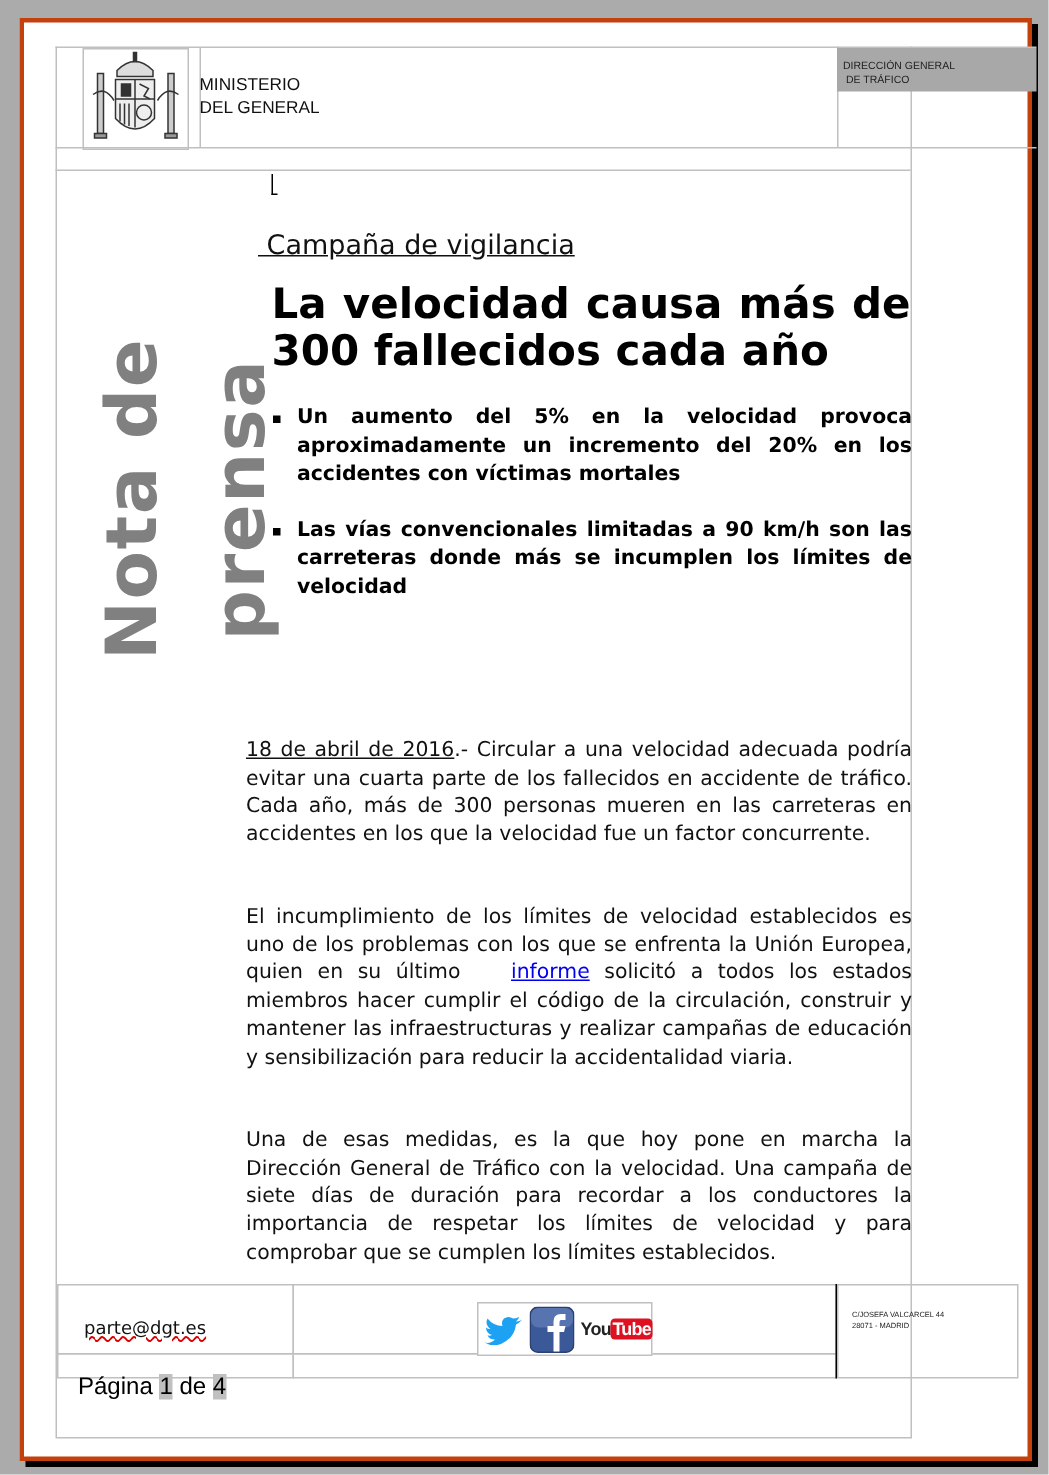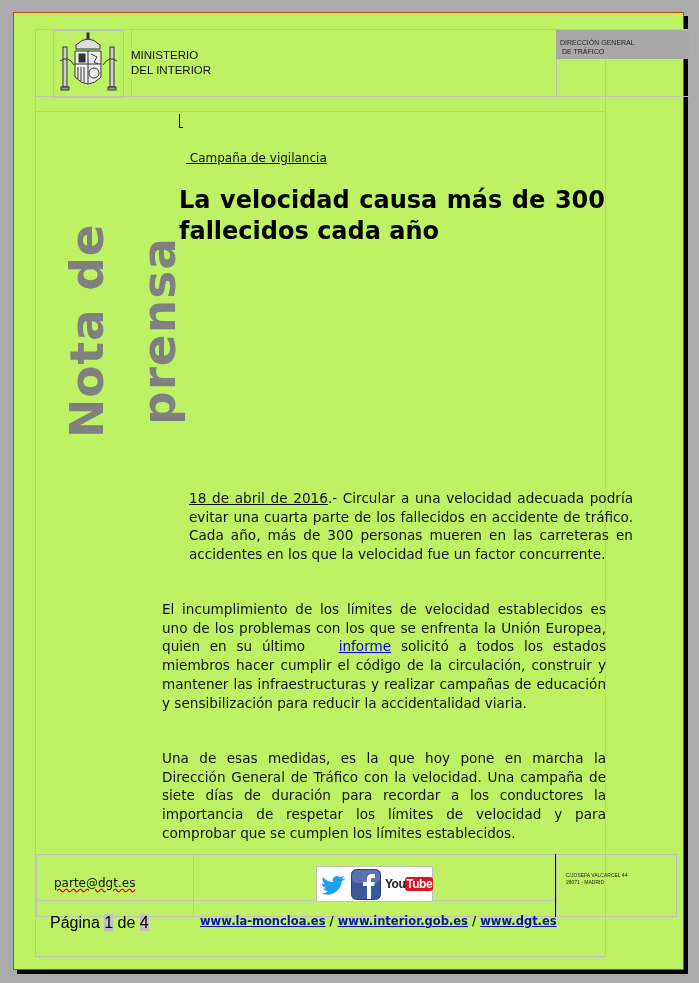--- a/index.html
+++ b/index.html
@@ -5,48 +5,48 @@
     html, body { margin: 0; padding: 0; }
     body {
       width: 699px; height: 983px;
       background: #ababab;
       position: relative; overflow: hidden;
       font-family: "DejaVu Sans", sans-serif;
     }
     .page {
       position: absolute; left: 13px; top: 12px;
       width: 669px; height: 956px;
-      background: #bef264;
-      border: 1px solid #c2410c;
+      background: #ffffff;
+      border: 3px solid #c2410c;
       box-shadow: 4px 4px 0 #000;
     }
     .abs { position: absolute; }
     .gline { position: absolute; background: #c0c0c0; }
 
     
     .logo-box { left: 39px; top: 17px; width: 69px; height: 66px; border: 1px solid #c0c0c0; }
     .ministry { left: 117px; top: 35px; font-family: "Liberation Sans", sans-serif; font-size: 11.5px; line-height: 15px; color: #111; }
     .dgt-box { left: 542px; top: 17px; width: 133px; height: 29px; background: #a8a8a8; font-family: "Liberation Sans", sans-serif; font-size: 7px; line-height: 9px; color: #222; padding: 8px 0 0 4px; box-sizing: border-box; }
 
     .cursor { left: 165px; top: 101px; width: 1px; height: 14px; background: #000; }
     .cursor:after { content:""; position:absolute; left:0; bottom:0; width:4px; height:1px; background:#000; }
 
-    .campaign { left: 172px; top: 138px; font-size: 12px; color: #111; text-decoration: underline; white-space: pre; }
-    .title { left: 165px; top: 172px; width: 426px; font-size: 24px; line-height: 31px; font-weight: bold; color: #000; text-align: justify; text-align-last: left; }
+    .campaign { left: 156px; top: 138px; font-size: 18px; color: #111; text-decoration: underline; white-space: pre; }
+    .title { left: 165px; top: 172px; width: 426px; font-size: 28px; line-height: 31px; font-weight: bold; color: #000; text-align: justify; text-align-last: left; }
 
     .vert { position: absolute; font-size: 47px; font-weight: bold; color: #808080; white-space: nowrap; transform-origin: 0 0; transform: rotate(-90deg); letter-spacing: 1px; }
     .vert1 { left: 45px; top: 425px; }
     .vert2 { left: 117px; top: 412px; }
 
     .bullets { left: 165px; top: 254px; width: 427px; margin: 0; padding: 0; list-style: none; }
     .bullets li { position: relative; padding-left: 17px; font-size: 13.6px; line-height: 19px; font-weight: bold; color: #000; text-align: justify; margin-bottom: 18px; }
     .bullets li:before { content: ""; position: absolute; left: 1px; top: 8px; width: 5px; height: 5px; background: #000; }
 
     .body-text { left: 148px; width: 444px; font-size: 13.6px; line-height: 18.7px; color: #111; text-align: justify; }
-    .p1 { top: 476px; margin-left: 27px; }
+    .p1 { top: 476px; }
     .p2 { top: 587px; }
     .p3 { top: 736px; }
     .date { text-decoration: underline; }
     .link { color: #1a0dab; text-decoration: underline; color: #0000ee; margin-left: 24px; }
 
     
     .foot-cell { position: absolute; border: 1px solid #c0c0c0; box-sizing: border-box; }
     .email { left: 40px; top: 863px; font-size: 12px; color: #111; text-decoration: underline; text-decoration-color: #d00; text-decoration-style: wavy; }
     .pager { left: 36px; top: 901px; font-family: "Liberation Sans", sans-serif; font-size: 16px; color: #000; }
     .pager .hl { background: #c0c0c0; }
@@ -88,37 +88,39 @@
           <path d="M63 30 Q55 24 49 34"></path>
         <rect x="7" y="56" width="8" height="3" fill="#999"></rect>
           <rect x="54" y="56" width="8" height="3" fill="#999"></rect>
       </g>
     </svg>
   </div>
   <div class="gline" style="left:117px; top:17px; width:1px; height:66px;"></div>
 
   <div class="abs ministry">
     <div>MINISTERIO</div>
-    <div>DEL INTERIOR</div>
+    <div>DEL GENERAL</div>
   </div>
 
   <div class="abs dgt-box">
     <div>DIRECCIÓN GENERAL</div>
     <div style="padding-left:2px">DE TRÁFICO</div>
   </div>
 
   <div class="abs cursor"></div>
 
   <div class="vert vert1">Nota de</div>
   <div class="vert vert2">prensa</div>
 
   <div class="abs campaign"> Campaña de vigilancia</div>
   <div class="abs title">La velocidad causa más de 300 fallecidos cada año</div>
 
   <ul class="abs bullets">
+    <li>Un aumento del 5% en la velocidad provoca aproximadamente un incremento del 20% en los accidentes con víctimas mortales</li>
+    <li>Las vías convencionales limitadas a 90 km/h son las carreteras donde más se incumplen los límites de velocidad</li>
   </ul>
 
   <div class="abs body-text p1"><span class="date">18 de abril de 2016</span><span>.- Circular a una velocidad adecuada podría evitar una cuarta parte de los  fallecidos en accidente de tráfico. Cada año, más de 300 personas mueren en las carreteras en accidentes en los que la velocidad fue un factor concurrente.</span></div>
 
   <div class="abs body-text p2"><span>El incumplimiento de los límites de velocidad establecidos es uno de los problemas con los que se enfrenta la Unión Europea, quien en su último </span><a class="link">informe</a><span> solicitó a todos los estados miembros hacer cumplir el código de la circulación, construir y mantener las infraestructuras y realizar campañas de educación y sensibilización para reducir la accidentalidad viaria.</span></div>
 
   <div class="abs body-text p3">Una de esas medidas, es la que hoy pone en marcha la Dirección General de Tráfico con la velocidad. Una campaña de siete días de duración para recordar a los conductores la importancia de respetar los límites de velocidad y para comprobar que se cumplen los límites establecidos.</div>
 
   <div class="foot-cell" style="left:22px; top:841px; width:158px; height:47px;"></div>
   <div class="foot-cell" style="left:179px; top:841px; width:363px; height:47px;"></div>
@@ -136,19 +138,18 @@
       <path d="M25 3 Q22 4 21 4 Q23 2 23 1 Q21 2 19 2 Q16 0 13 2 Q11 4 12 7 Q6 7 2 2 Q0 6 4 9 Q2 9 1 8 Q1 12 5 13 Q3 14 2 13 Q3 16 7 16 Q4 19 0 18 Q5 21 11 19 Q20 15 21 6 Q23 5 25 3 Z" fill="#1da1f2"></path>
     </svg>
     <svg class="abs" style="left:34px; top:2px;" width="30" height="31" viewBox="0 0 30 31">
       <rect x="0.5" y="0.5" width="29" height="30" rx="5" fill="#3b5998" stroke="#2a4070"></rect>
       <rect x="1" y="1" width="28" height="13" rx="5" fill="#6d87bf" opacity="0.6"></rect>
       <path d="M16 30 L16 17 L12 17 L12 13 L16 13 L16 10 Q16 5 21 5 L24 5 L24 9 L21 9 Q20 9 20 11 L20 13 L24 13 L23 17 L20 17 L20 30 Z" fill="#fff"></path>
     </svg>
     <div class="abs" style="left:68px; top:10px; font-family:'Liberation Sans',sans-serif; font-weight:bold; font-size:12px; letter-spacing:-0.5px;"><span style="color:#222">You</span><span style="background:#d12; color:#fff; border-radius:3px; padding:0 1px;">Tube</span></div>
   </div>
 
-  <div class="abs links"><a>www.la-moncloa.es</a><span> / </span><a>www.interior.gob.es</a><span> / </span><a>www.dgt.es</a></div>
 
   <div class="abs address">
     <div>C/JOSEFA VALCARCEL 44</div>
     <div>28071 - MADRID</div>
   </div>
 </div>
 
 </body></html>

